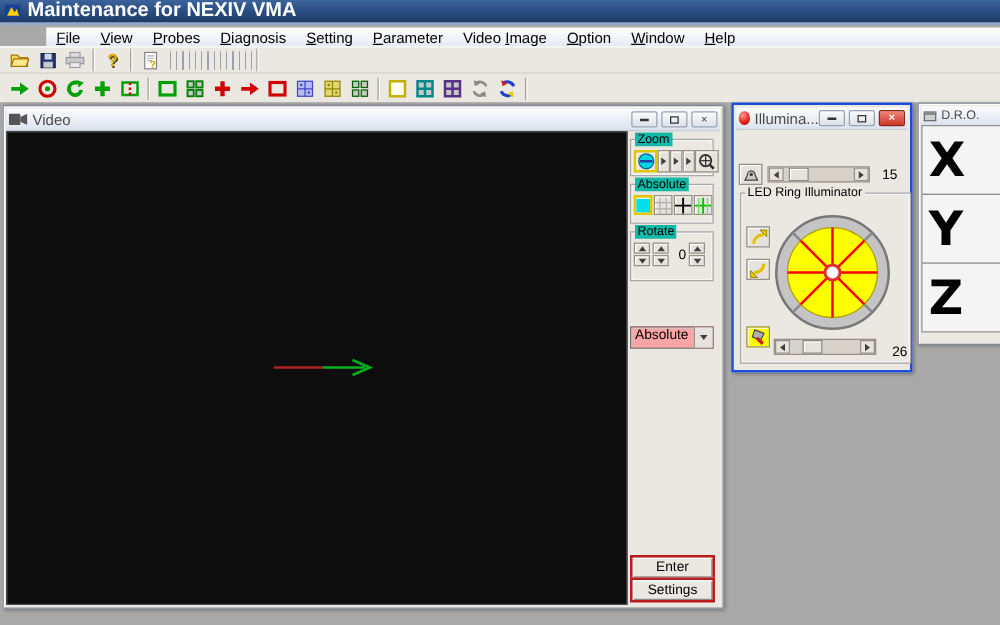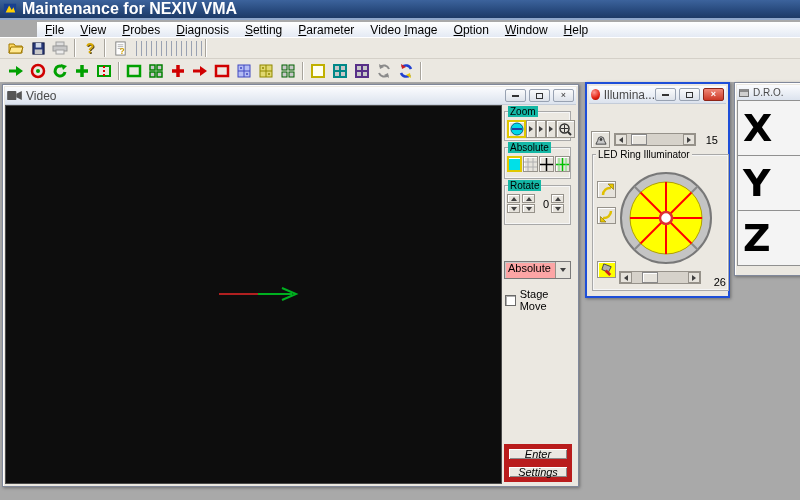--- a/index.html
+++ b/index.html
@@ -69,22 +69,22 @@
   .rotval{width:10px;text-align:right;margin:0 2px;}
 
   .combo{position:absolute;top:156px;left:2px;width:67px;height:18px;background:#fca5a5;
     border:1px solid #7a7a7a;box-shadow:inset 1px 1px 0 #c8c8c8;display:flex;}
   .combo .cv{flex:1;padding-left:3px;font-size:11px;}
   .combo .cb{width:15px;height:16px;background:#e6e3dc;border-left:1px solid #96928a;
     display:flex;align-items:center;justify-content:center;}
   .chkrow{position:absolute;top:183px;left:3px;display:flex;align-items:center;gap:4px;}
   .chk{width:11px;height:11px;background:#fff;border:1px solid #6a6a6a;box-shadow:inset 1px 1px 0 #b0b0b0;}
   .pbtn{position:absolute;left:2px;width:68px;height:20px;background:#ebe8e1;
-    border:5px solid #b91c1c;box-shadow:inset 1px 1px 0 #fff,inset -1px -1px 0 #8a8a8a;
-    display:flex;align-items:center;justify-content:center;font-size:11px;font-style:italic;}
+    border:2px solid #b91c1c;box-shadow:inset 1px 1px 0 #fff,inset -1px -1px 0 #8a8a8a;
+    display:flex;align-items:center;justify-content:center;font-size:11px;}
   .pb-enter{bottom:20px;} .pb-set{bottom:2px;}
 
   
   .illum-win{left:585px;top:0;width:145px;height:216px;border:2px solid #1d4ed8;box-shadow:1px 1px 3px rgba(0,0,0,.35);}
   .illum-body{position:relative;height:190px;font-size:11px;}
   .srow{position:absolute;left:2px;display:flex;align-items:center;gap:4px;}
   .r1{top:5px;} .r2{top:27px;}
   .ibtn{width:19px;height:17px;background:#e6e3dc;border:1px solid #96928a;box-shadow:inset 1px 1px 0 #fff;
     display:flex;align-items:center;justify-content:center;flex:0 0 auto;}
   .sbar{width:82px;height:13px;background:#d6d2ca;border:1px solid #96928a;position:relative;
@@ -426,24 +426,20 @@
           </div>
         </div>
 
         <div class="combo">
           <span class="cv">Absolute</span>
           <span class="cb">
               <span class="td"></span>
             </span>
         </div>
 
-        <div class="chkrow">
-          <span class="chk"></span>
-          <span>Stage Move</span>
-        </div>
 
         <div class="pbtn pb-enter">Enter</div>
         <div class="pbtn pb-set">Settings</div>
       </div>
     </div>
   </div>
 
   <div class="win illum-win">
     <div class="ctitle">
       <span class="redball"></span>

